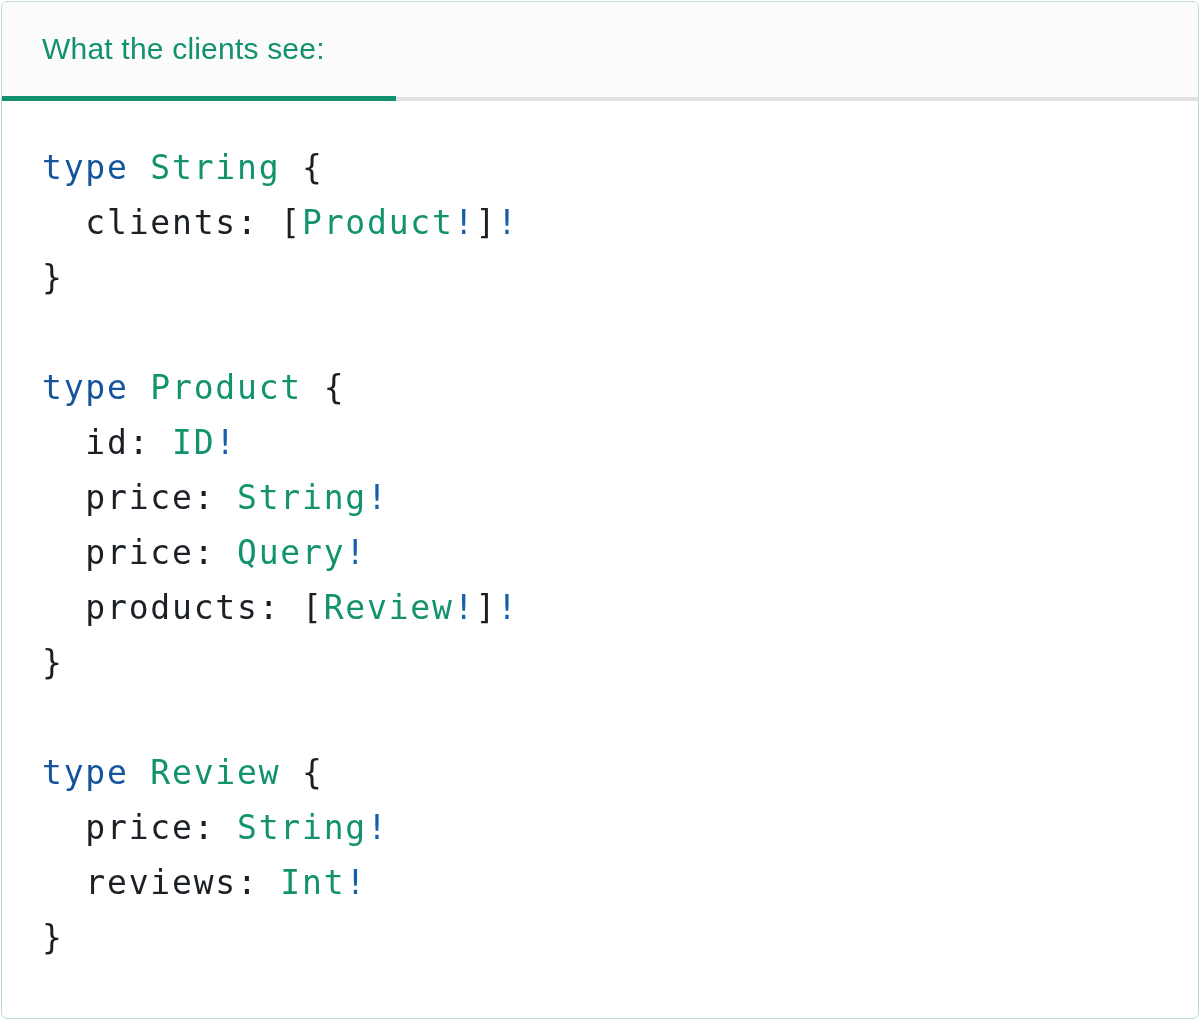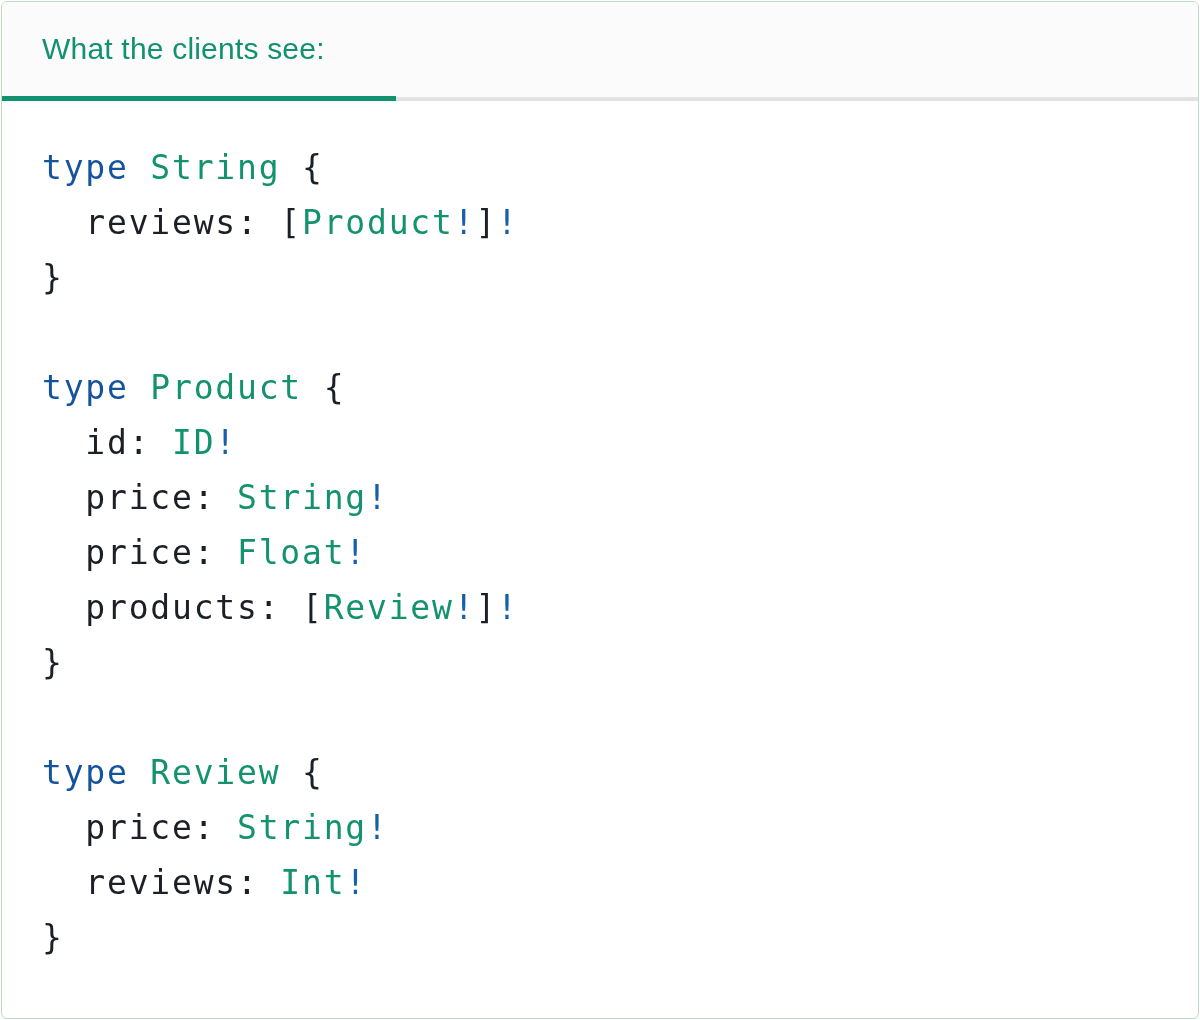--- a/index.html
+++ b/index.html
@@ -74,27 +74,27 @@
 <body>
 
 <div class="card">
   <div class="tabbar">
     <div class="tab">
       <span class="tab-label">What the clients see:</span>
     </div>
     <div class="tabbar-divider"></div>
   </div>
   <pre class="code"><span class="tok-kw">type</span><span class="tok-pl"> </span><span class="tok-ty">String</span><span class="tok-pl"> {</span>
-<span class="tok-pl">  reviews: [</span><span class="tok-ty">Product</span><span class="tok-bang">!</span><span class="tok-pl">]</span><span class="tok-bang">!</span>
+<span class="tok-pl">  clients: [</span><span class="tok-ty">Product</span><span class="tok-bang">!</span><span class="tok-pl">]</span><span class="tok-bang">!</span>
 <span class="tok-pl">}</span>
 
 <span class="tok-kw">type</span><span class="tok-pl"> </span><span class="tok-ty">Product</span><span class="tok-pl"> {</span>
 <span class="tok-pl">  id: </span><span class="tok-ty">ID</span><span class="tok-bang">!</span>
 <span class="tok-pl">  price: </span><span class="tok-ty">String</span><span class="tok-bang">!</span>
-<span class="tok-pl">  price: </span><span class="tok-ty">Float</span><span class="tok-bang">!</span>
+<span class="tok-pl">  price: </span><span class="tok-ty">Query</span><span class="tok-bang">!</span>
 <span class="tok-pl">  products: [</span><span class="tok-ty">Review</span><span class="tok-bang">!</span><span class="tok-pl">]</span><span class="tok-bang">!</span>
 <span class="tok-pl">}</span>
 
 <span class="tok-kw">type</span><span class="tok-pl"> </span><span class="tok-ty">Review</span><span class="tok-pl"> {</span>
 <span class="tok-pl">  price: </span><span class="tok-ty">String</span><span class="tok-bang">!</span>
 <span class="tok-pl">  reviews: </span><span class="tok-ty">Int</span><span class="tok-bang">!</span>
 <span class="tok-pl">}</span></pre>
 </div>
 
 </body></html>

